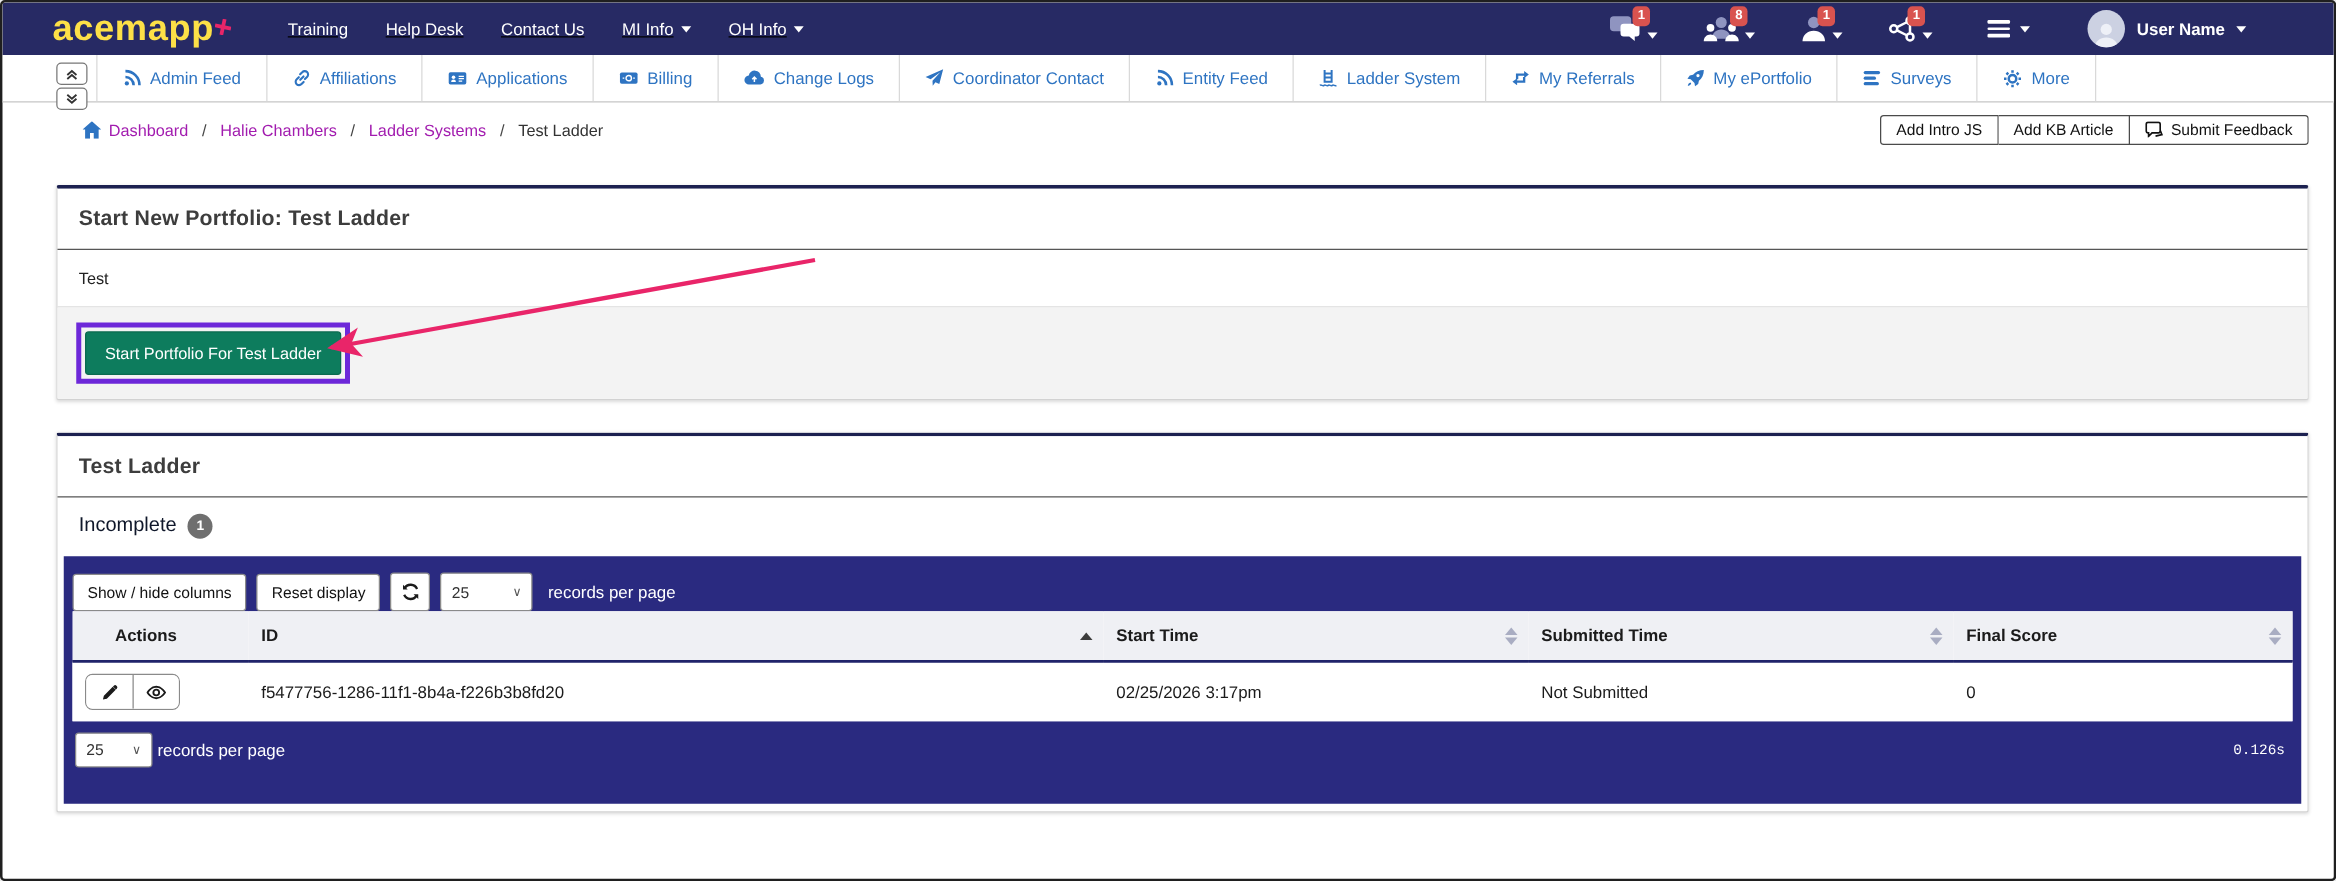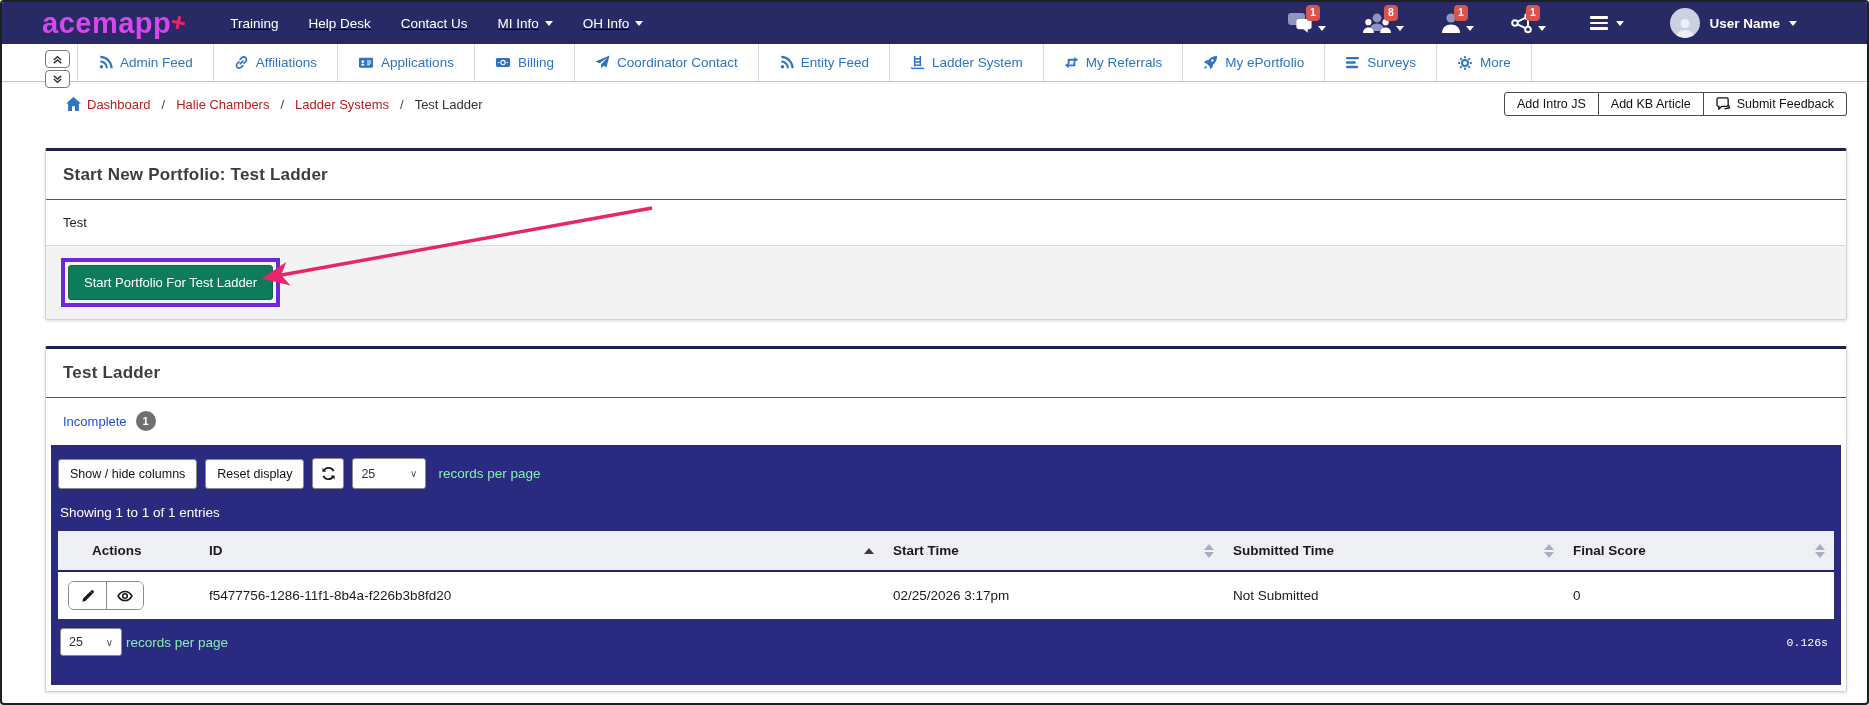--- a/index.html
+++ b/index.html
@@ -4,21 +4,21 @@
 <style>
   * { margin:0; padding:0; box-sizing:border-box; }
   html,body { background:#e8e8e8; }
   body { font-family:"Liberation Sans", sans-serif; }
   .frame {
     position:relative; width:1869px; height:705px; background:#fff;
     border:2px solid #1f1f1f; border-radius:4px; overflow:hidden;
   }
   
   .topnav { height:42px; background:#272a64; display:flex; align-items:center; padding:0 70px 0 40px; }
-  .brand { display:flex; align-items:flex-start; color:#d946ef; font-weight:bold; font-size:29px; letter-spacing:.5px; line-height:1; margin-right:30px; cursor:pointer; }
+  .brand { display:flex; align-items:flex-start; color:#fde047; font-weight:bold; font-size:29px; letter-spacing:.5px; line-height:1; margin-right:30px; cursor:pointer; }
   .brand-mark { margin-top:-4px; margin-left:1px; }
   .topnav-menu { display:flex; align-items:center; height:100%;text-decoration:underline; }
   .topnav-item { color:#fff; font-size:13.5px; padding:0 15px; height:100%; display:flex; align-items:center; gap:6px; cursor:pointer; }
   .caret { display:inline-block; width:0; height:0; border-left:4px solid transparent; border-right:4px solid transparent; border-top:5px solid currentColor; }
   .topnav-right { margin-left:auto; display:flex; align-items:center; }
   .notif { position:relative; display:flex; align-items:flex-end; gap:4px; margin-left:36px; color:#fff; cursor:pointer; }
   .notif .badge { position:absolute; top:-7px; right:6px; background:#d9534f; color:#fff; font-size:10.5px; font-weight:bold; padding:1px 4.5px; border-radius:4px; line-height:1.3; }
   .notif .caret { margin-bottom:3px; }
   .burger { display:flex; flex-direction:column; gap:3px; margin-left:44px; cursor:pointer; }
   .burger i { display:block; width:18px; height:2.5px; background:#fff; border-radius:1px; }
@@ -28,48 +28,48 @@
   .user-name { font-size:13.5px; font-weight:bold; }
   
   .subnav { height:38px; background:#fff; border-bottom:1px solid #c6c6c6; display:flex; align-items:stretch; padding-left:75px; position:relative; }
   .subnav-item { display:flex; align-items:center; gap:7px; padding:0 20px; border-right:1px solid #d9d9d9; color:#2e74c2; font-size:13.5px; white-space:nowrap; cursor:pointer; }
   .subnav-item:first-child { border-left:1px solid #d9d9d9; }
   .subnav-item svg { flex:0 0 auto; }
   .collapse-ctl { position:absolute; left:43px; top:48px; z-index:20; display:flex; flex-direction:column; gap:2px; }
   .collapse-btn { width:25px; height:18px; background:#fff; border:1px solid #777; border-radius:4px; display:flex; align-items:center; justify-content:center; cursor:pointer; }
   
   .crumbrow { height:44px; display:flex; align-items:center; padding:0 20px 0 64px; }
-  .crumb { display:flex; align-items:center; gap:6px; font-size:13px; color:#b91c1c; cursor:pointer; }
+  .crumb { display:flex; align-items:center; gap:6px; font-size:13px; color:#a21caf; cursor:pointer; }
   .crumb.current { color:#333; cursor:default; }
   .crumb-sep { color:#444; font-size:13px; margin:0 11px; }
   .crumb-actions { margin-left:auto; display:flex; }
   .cr-btn { background:#fff; border:1px solid #4a4a4a; color:#111; font-size:12.5px; padding:4px 12px; display:flex; align-items:flex-start; gap:6px; cursor:pointer; }
   .cr-btn + .cr-btn { border-left:none; }
   .cr-btn:first-child { border-radius:3px 0 0 3px; }
   .cr-btn:last-child { border-radius:0 3px 3px 0; }
   
   .card { margin:20px 20px 0 43px; background:#fff; border:1px solid #d2d2d2; border-top:3px solid #1c2150; border-radius:2px; box-shadow:0 1px 3px rgba(0,0,0,.15); }
   .card-header { padding:14px 17px; font-size:17px; font-weight:600; color:#3d3d3d; border-bottom:1px solid #565656; letter-spacing:.2px; }
   .card1-body { padding:15px 17px; font-size:13px; color:#222; border-bottom:1px solid #dcdcdc; }
   .card1-footer { background:#f3f3f3; padding:12px 15px; }
   .highlight-box { display:inline-block; border:4px solid #6d28d9; padding:3px; }
   .green-btn { display:block; background:#0d7c5d; color:#fff; font-size:13px; border:1px solid #0a6a4f; border-radius:3px; padding:9px 15px; cursor:pointer; font-family:inherit; }
   .annot-arrow { position:absolute; left:245px; top:196px; z-index:30; pointer-events:none; }
   
   .tabrow { padding:13px 17px; display:flex; align-items:center; }
-  .tab-link { color:#1d4ed8; font-size:13px; cursor:pointer; }
+  .tab-link { color:#0f172a; font-size:16px; cursor:pointer; }
   .tab-badge { margin-left:9px; width:20px; height:20px; border-radius:50%; background:#6f6f6f; color:#fff; font-size:11px; font-weight:bold; display:inline-flex; align-items:center; justify-content:center; }
   .table-wrap { margin:1px 5px 6px 5px; background:#2a2a80; padding:10px 7px 16px 7px; }
   .dt-toolbar { display:flex; align-items:center; gap:8px; padding-top:3px; }
   .tbtn { background:#fff; border:1px solid #8a8a8a; color:#111; font-size:12.5px; padding:7px 11px; border-radius:3px; cursor:pointer; font-family:inherit; }
   .icon-btn { width:32px; height:31px; background:#fff; border:1px solid #8a8a8a; border-radius:3px; display:flex; align-items:center; justify-content:center; cursor:pointer; }
   .fake-select { background:#fff; border:1px solid #8a8a8a; border-radius:3px; height:31px; display:flex; align-items:center; justify-content:space-between; padding:0 8px; font-size:12.5px; color:#333; cursor:pointer; }
   .fake-select .sel-caret { color:#555; font-size:10px; }
   .w72 { width:74px; } .w60 { width:62px; height:28px; }
-  .records-label { color:#86efac; font-size:13.5px; margin-left:4px; }
+  .records-label { color:#ffffff; font-size:13.5px; margin-left:4px; }
   .showing { color:#fff; font-size:13.5px; margin:16px 0 11px 2px; }
   table.dt { width:100%; border-collapse:collapse; background:#fff; }
   table.dt th { text-align:left; font-size:13.5px; font-weight:bold; color:#1b1b1b; background:#eff0f4; padding:12px 10px; border-bottom:2px solid #20246a; position:relative; cursor:pointer; }
   table.dt th.th-actions { padding-left:34px; cursor:default; }
   table.dt td { font-size:13.5px; color:#1b1b1b; padding:9px 10px; background:#fff; }
   .sort { position:absolute; right:9px; top:50%; transform:translateY(-50%); display:flex; flex-direction:column; gap:2px; }
   .tri-up, .tri-dn { width:0; height:0; border-left:5px solid transparent; border-right:5px solid transparent; }
   .tri-up { border-bottom:6px solid #a9adc2; }
   .tri-dn { border-top:6px solid #a9adc2; }
   .sort-asc .tri-up { border-bottom-color:#3c3c3c; }
@@ -207,20 +207,27 @@
     </div>
     <div class="subnav-item">
       <svg width="16" height="15" viewBox="0 0 16 16">
           <rect x="0.5" y="3.2" width="15" height="9.6" rx="1.5" fill="currentColor"></rect>
           <circle cx="8" cy="8" r="2.3" fill="none" stroke="#fff" stroke-width="1.2"></circle>
           <path d="M2.8 8h1.4M11.8 8h1.4" stroke="#fff" stroke-width="1.2"></path>
         </svg>
       <span>Billing</span>
     </div>
     <div class="subnav-item">
+      <svg width="17" height="15" viewBox="0 0 17 15">
+          <path fill="currentColor" d="M13.7 6.3A4.9 4.9 0 004 5.4 3.6 3.6 0 004.3 12.6h9a3.2 3.2 0 00.4-6.3z"></path>
+          <path d="M8.5 10.6V6.9M6.8 8.4l1.7-1.7 1.7 1.7" stroke="#fff" stroke-width="1.2" fill="none"></path>
+        </svg>
+      <span>Change Logs</span>
+    </div>
+    <div class="subnav-item">
       <svg width="15" height="15" viewBox="0 0 16 16">
           <path fill="currentColor" d="M15.5.5L.5 7l4.3 1.9L13 3 6.4 10.2l.2 4.3 2.3-3 3.3 1.5z"></path>
         </svg>
       <span>Coordinator Contact</span>
     </div>
     <div class="subnav-item">
       <svg width="15" height="15" viewBox="0 0 16 16">
           <g stroke="currentColor" stroke-width="2.2" fill="none">
             <path d="M2.5 7A7 7 0 019.5 14"></path>
             <path d="M2.5 2A12 12 0 0114.5 14"></path>
@@ -373,21 +380,20 @@
               <path d="M14.5 14v-4h-4z" fill="#1b1b1b"></path>
             </svg>
         </button>
         <div class="fake-select w72">
           <span>25</span>
           <span class="sel-caret">∨</span>
         </div>
         <span class="records-label">records per page</span>
       </div>
 
-      <div class="showing">Showing 1 to 1 of 1 entries</div>
 
       <table class="dt">
         <thead>
           <tr>
             <th class="th-actions" style="width:141px;"><span>Actions</span></th>
             <th style="width:684px;"><span>ID</span>
               <span class="sort sort-asc">
                   <span class="tri-up"></span>
                 </span>
             </th>

